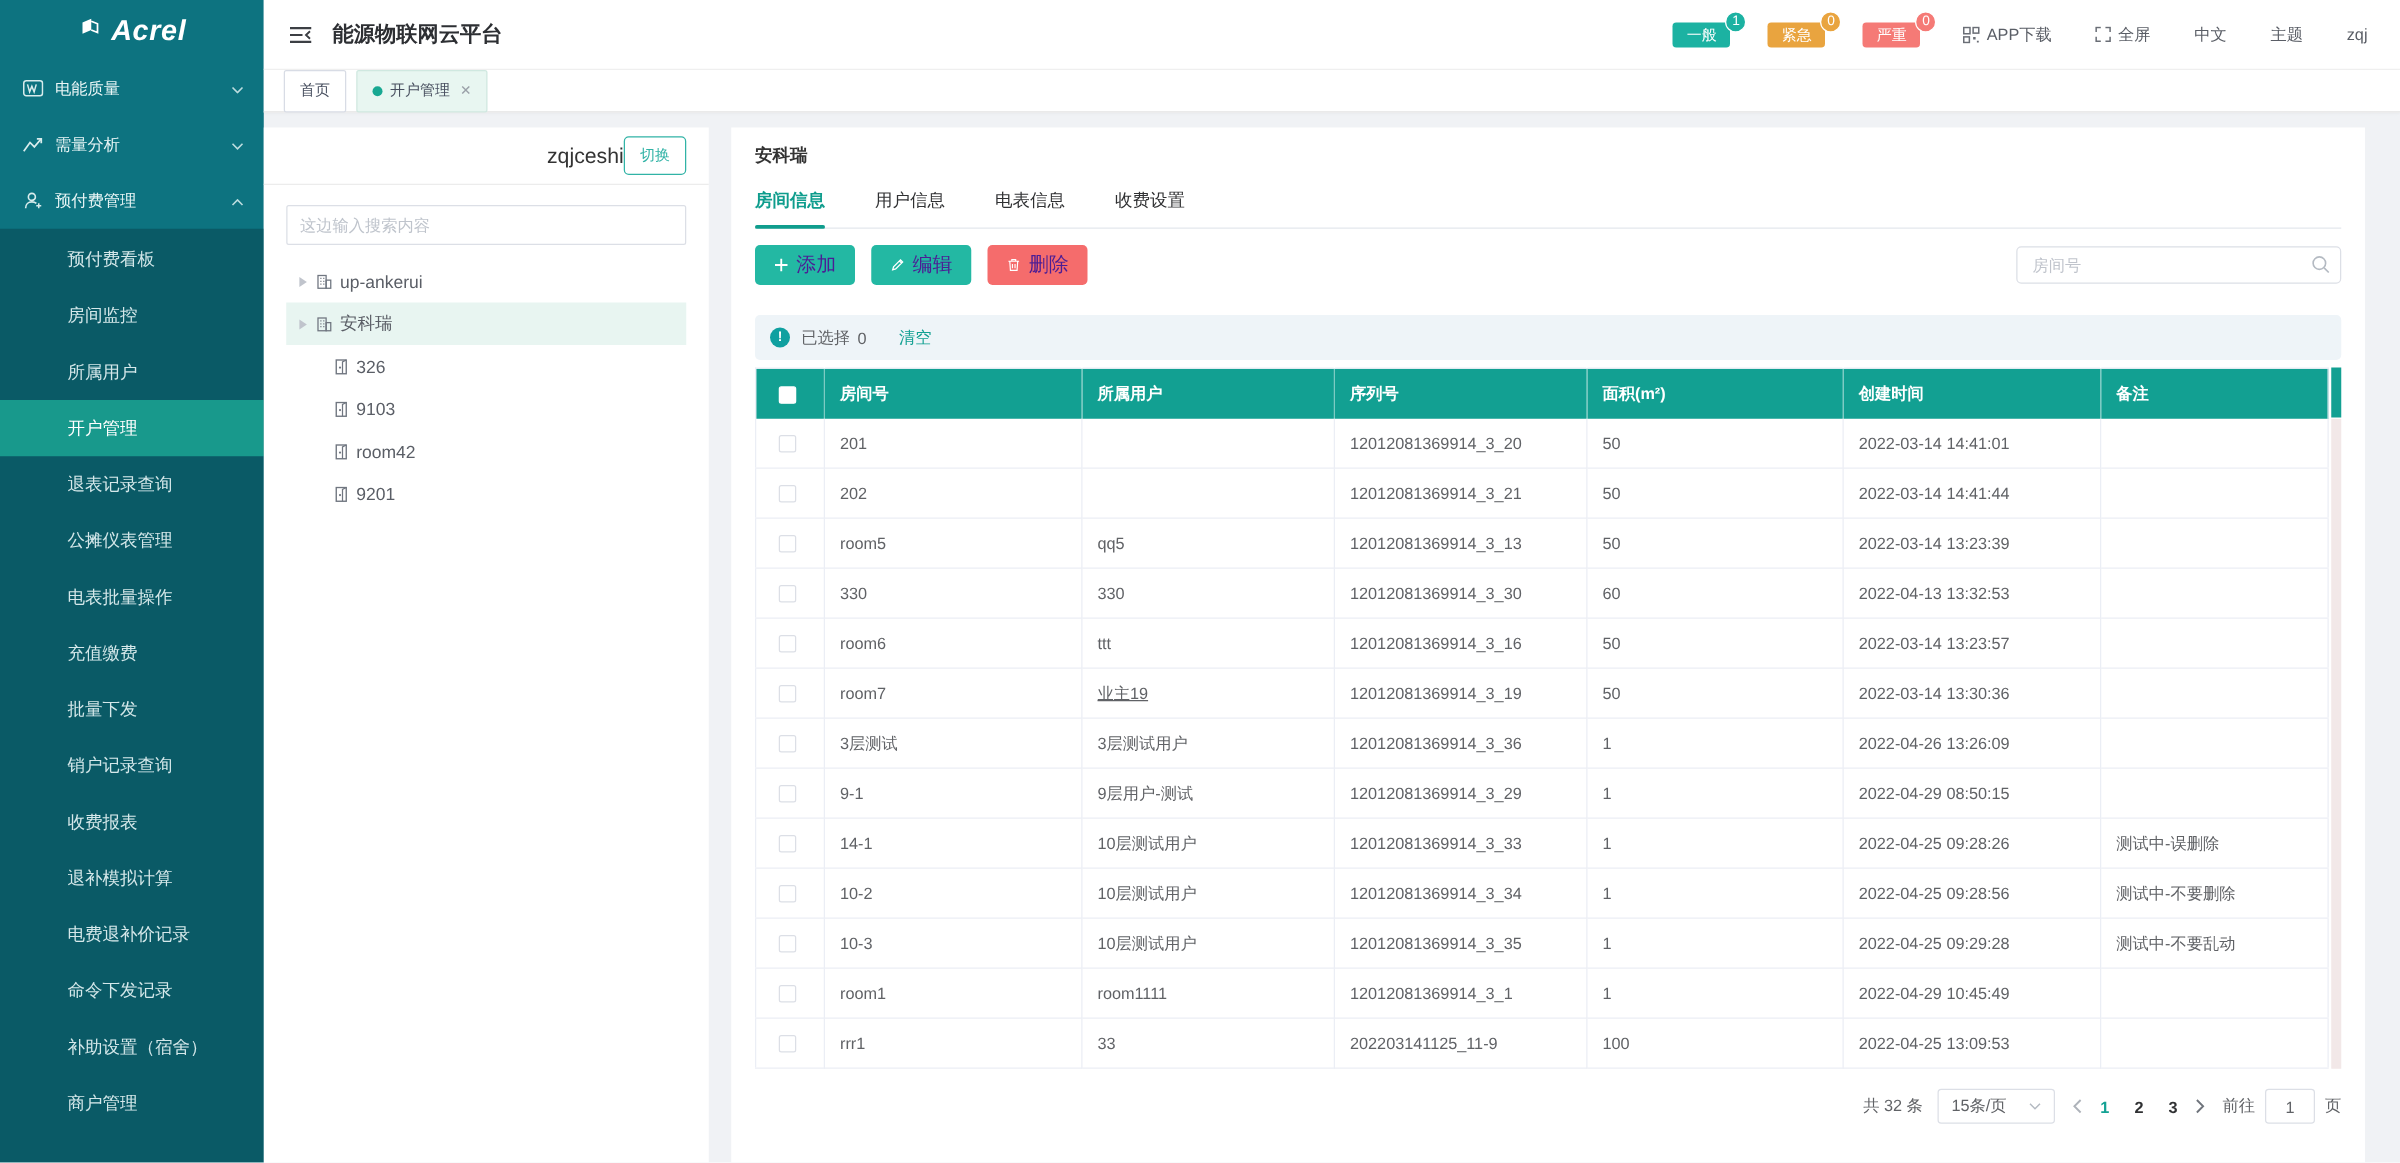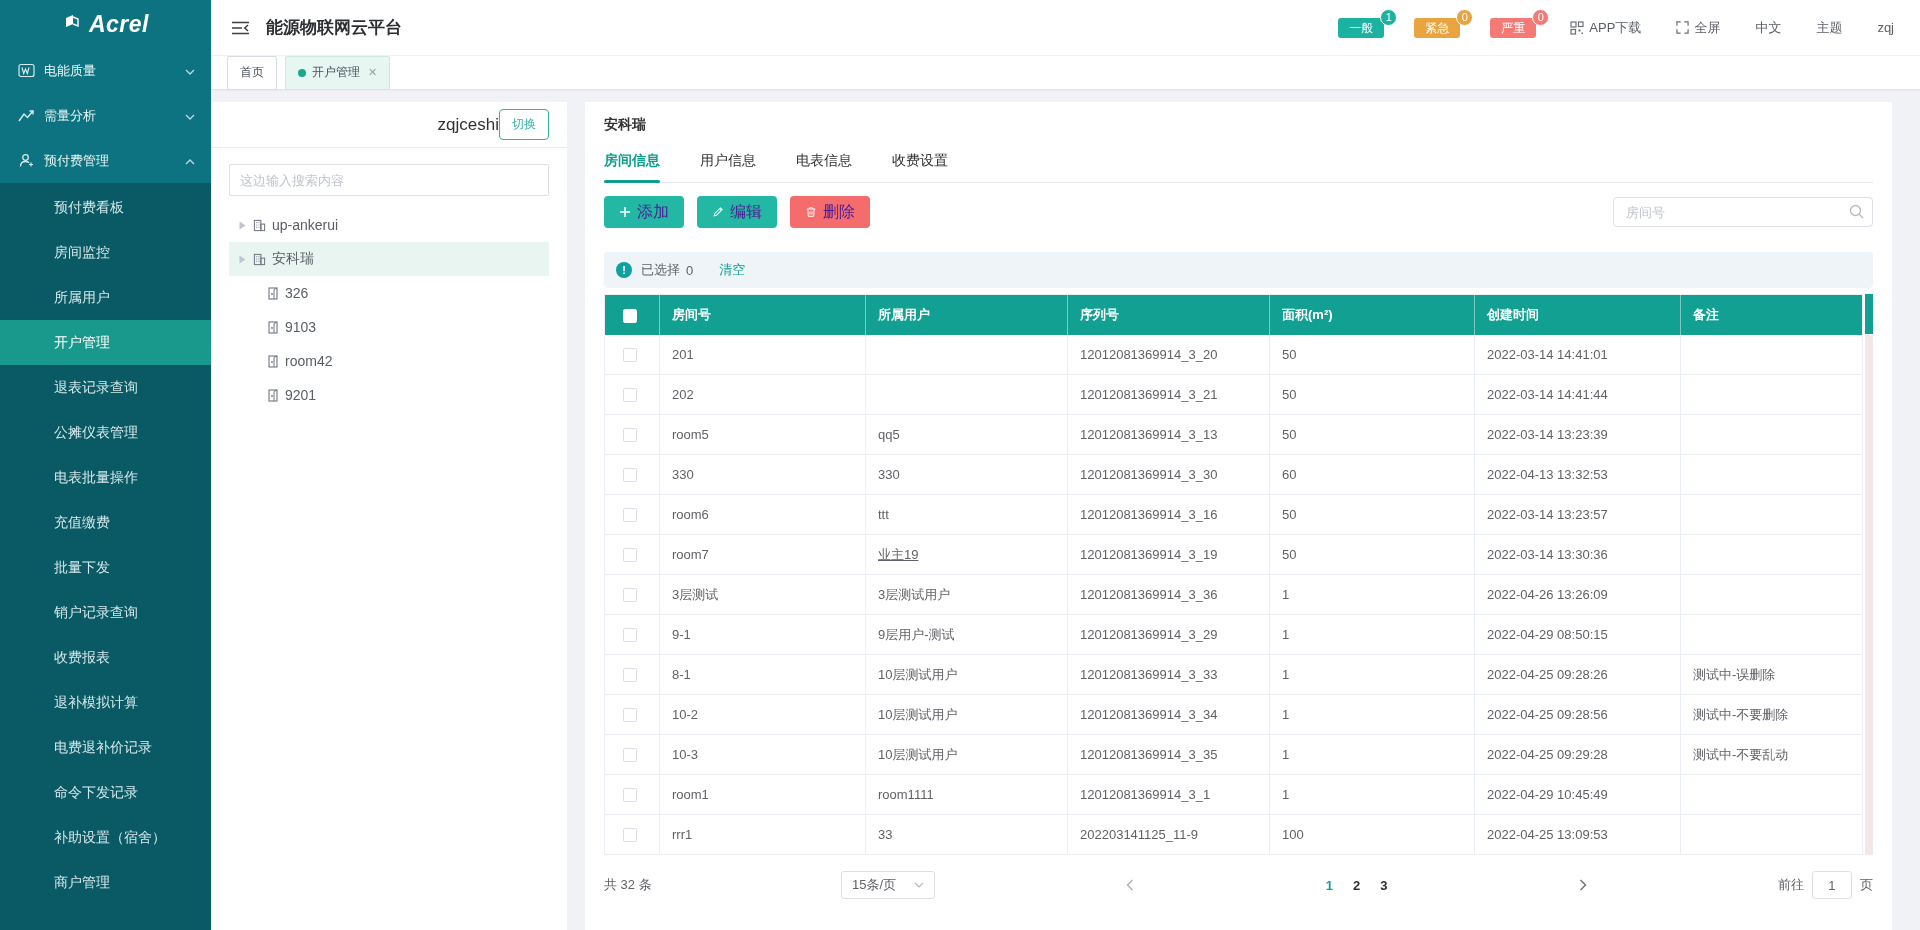--- a/index.html
+++ b/index.html
@@ -96,21 +96,21 @@
   tbody td:last-child{border-right:none}
   td.u{text-decoration:underline}
   .cb-cell{padding-left:18px}
   .checkbox{width:14px;height:14px;border:1px solid #dcdfe6;border-radius:2px;background:#fff;display:inline-block;vertical-align:middle;cursor:pointer}
   .checkbox.header-cb{border-color:#fff}
   .scroll-gutter{position:absolute;top:0;right:0;width:8px;height:100%;display:flex;flex-direction:column}
   .gutter-header{height:40px;background:#12a092}
   .gutter-track{flex:1;background:#f2e8e8;margin-top:1px}
 
   
-  .pagination{display:flex;align-items:center;justify-content:space-between;gap:12px;margin-top:16px;font-size:13px;color:#606266}
+  .pagination{display:flex;align-items:center;justify-content:flex-end;gap:12px;margin-top:16px;font-size:13px;color:#606266}
   .page-size{display:flex;align-items:center;gap:18px;border:1px solid #dcdfe6;border-radius:3px;height:28px;padding:0 10px;cursor:pointer;color:#606266}
   .page-size .chev{color:#b4bac2;display:flex}
   .page-arrow{color:#aeb3ba;font-size:14px;cursor:pointer;padding:0 2px;display:flex}
   .pages{display:flex;gap:20px}
   .page-num{font-size:13px;font-weight:bold;color:#303133;cursor:pointer}
   .page-num.current{color:#14a294}
   .goto{display:flex;align-items:center;gap:8px}
   .goto-input{width:40px;height:28px;border:1px solid #dcdfe6;border-radius:3px;text-align:center;font-size:13px;font-family:inherit;color:#606266}
 </style>
 </head>
@@ -543,21 +543,21 @@
     <td class="cb-cell"><span class="checkbox"></span></td>
   <td>9-1</td>
                   <td>9层用户-测试</td>
                   <td>12012081369914_3_29</td>
                   <td>1</td>
                   <td>2022-04-29 08:50:15</td>
                   <td></td>
                 </tr>
                 <tr class="table-row">
     <td class="cb-cell"><span class="checkbox"></span></td>
-  <td>8-1</td>
+  <td>14-1</td>
                   <td>10层测试用户</td>
                   <td>12012081369914_3_33</td>
                   <td>1</td>
                   <td>2022-04-25 09:28:26</td>
                   <td>测试中-误删除</td>
                 </tr>
                 <tr class="table-row">
     <td class="cb-cell"><span class="checkbox"></span></td>
   <td>10-2</td>
                   <td>10层测试用户</td>

